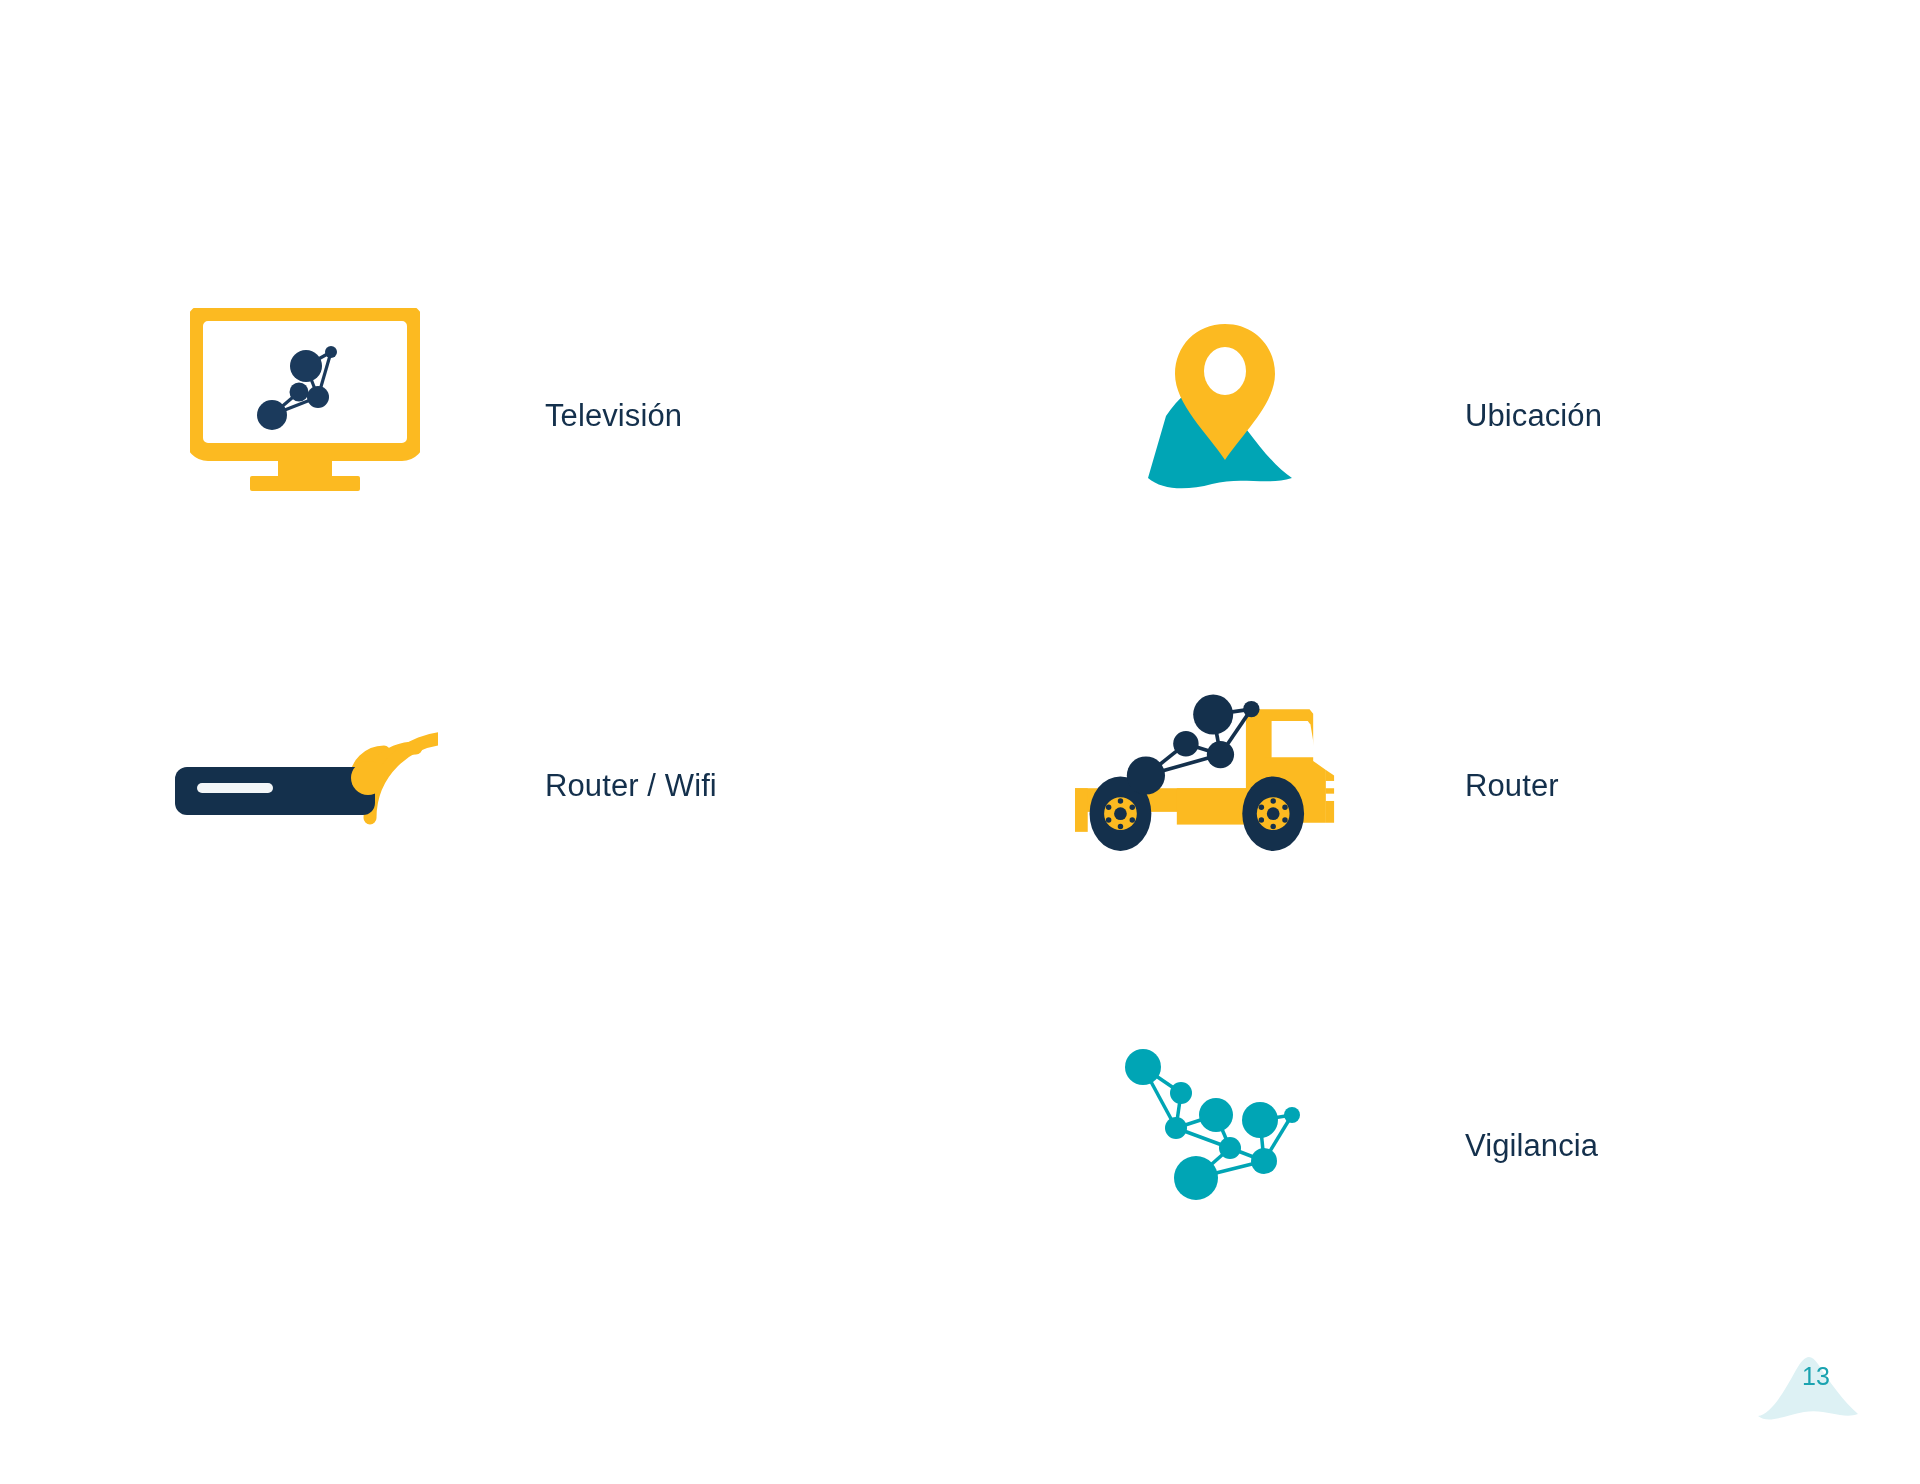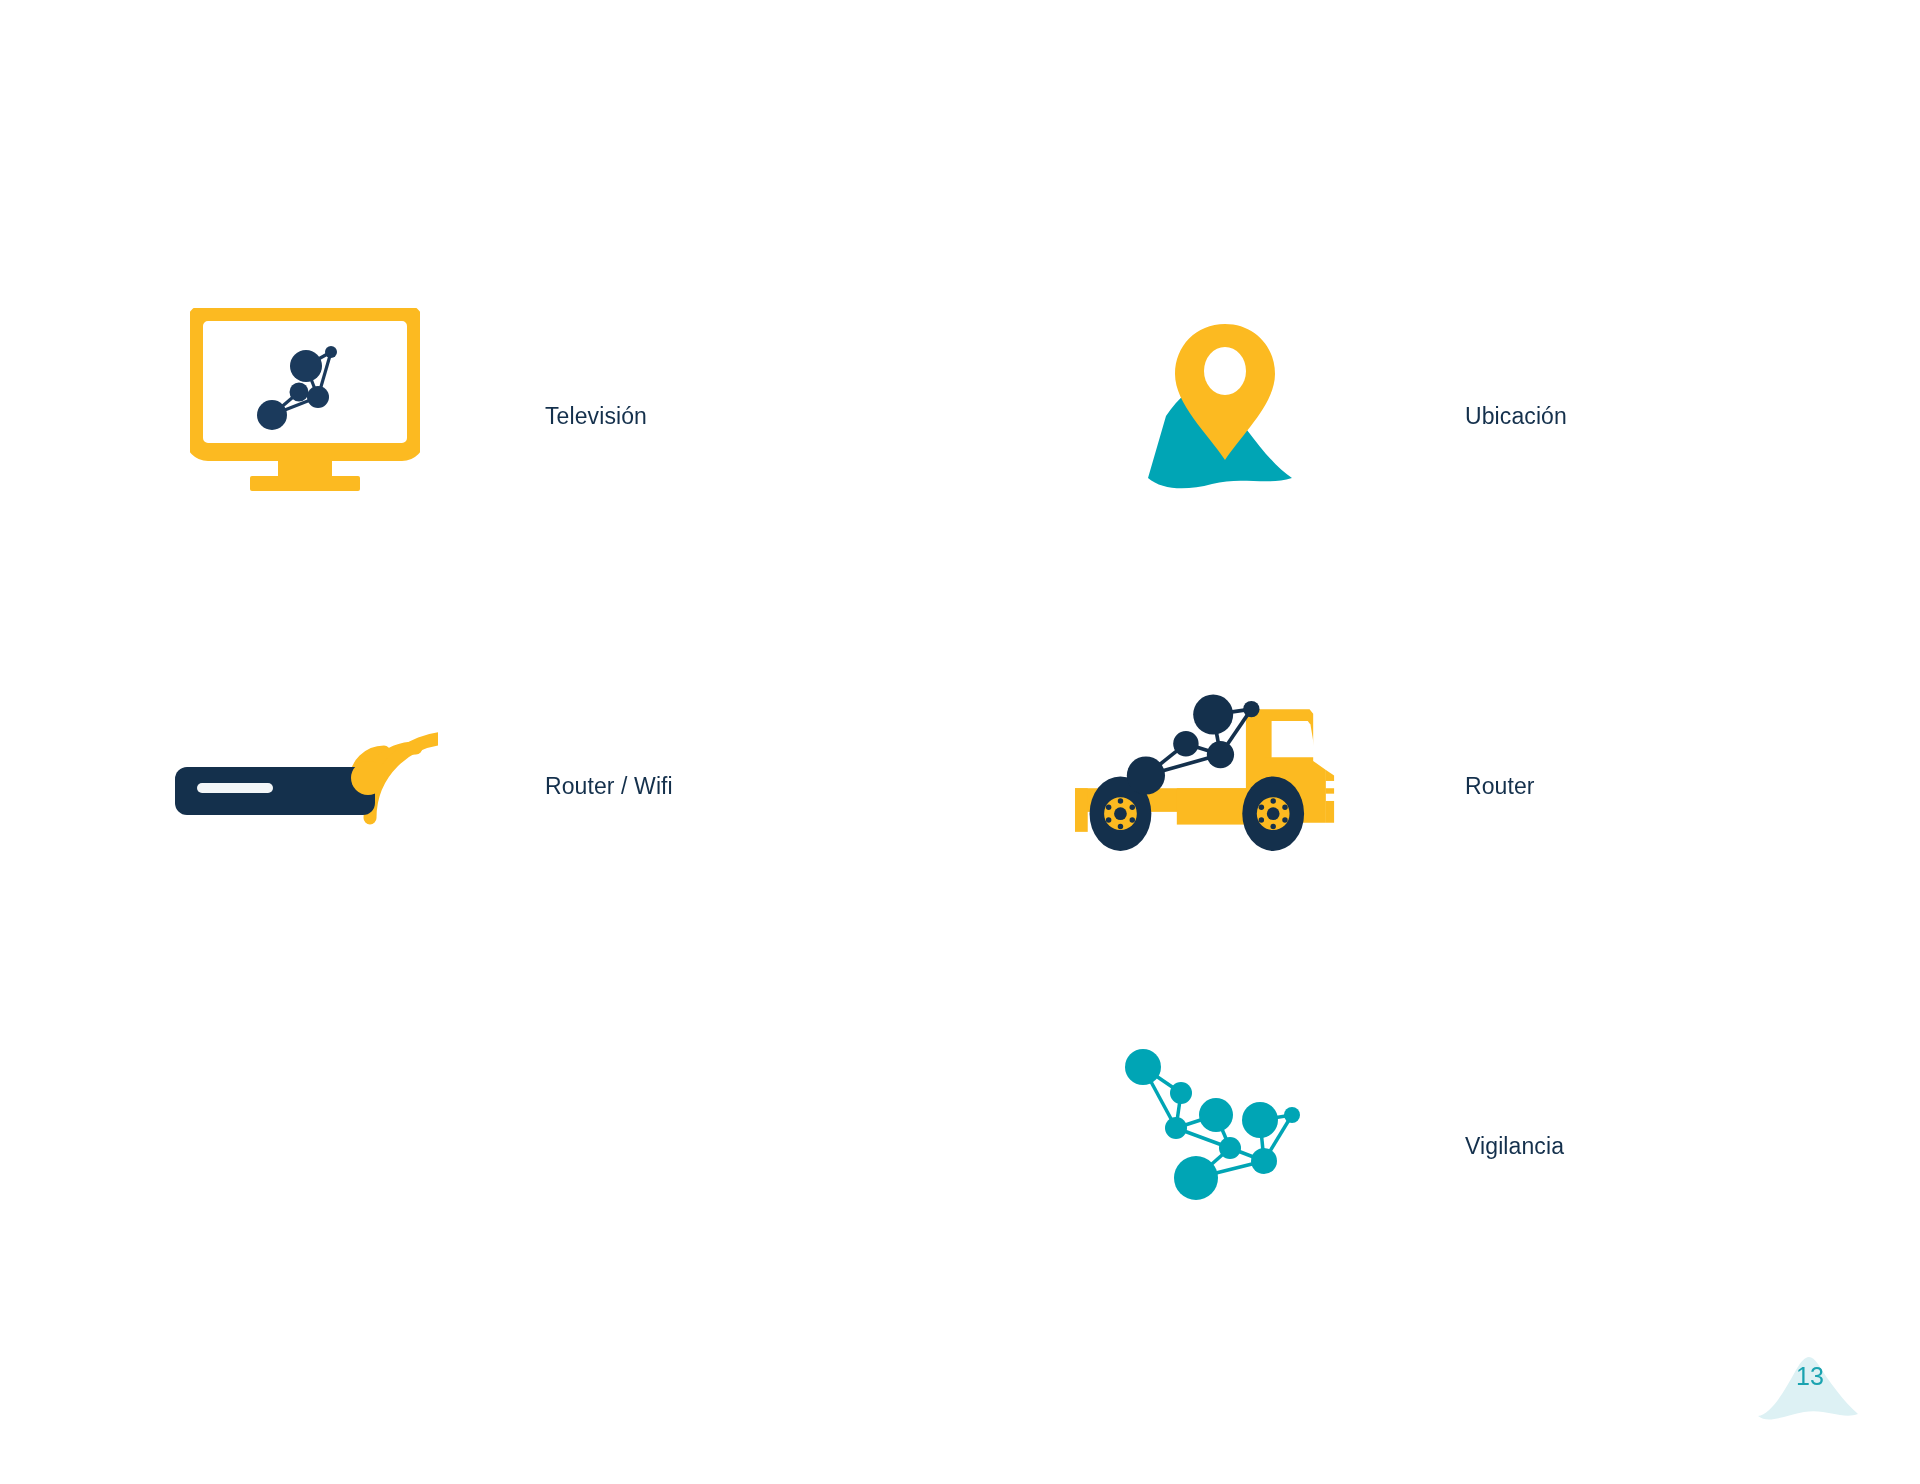--- a/index.html
+++ b/index.html
@@ -41,21 +41,21 @@
     width: 300px;
     height: 220px;
     display: flex;
     align-items: center;
     justify-content: center;
     flex: none;
   }
 
   .label {
     color: #14304c;
-    font-size: 23px;
+    font-size: 31px;
     line-height: 1.42;
     font-weight: 400;
     white-space: pre-line;
     letter-spacing: 0.1px;
     margin-top: 32px;
   }
 
   
   .col-left  { left: 155px; }
   .col-right { left: 1075px; }
@@ -71,21 +71,21 @@
   .page-badge {
     position: absolute;
     right: 52px;
     bottom: 40px;
     width: 120px;
     height: 110px;
   }
   .page-badge svg { display: block; }
   .page-number {
     position: absolute;
-    left: 2px;
+    left: 8px;
     top: 0;
     width: 120px;
     height: 110px;
     display: flex;
     align-items: flex-start;
     justify-content: center;
     padding-top: 28px;
     box-sizing: border-box;
     color: #1aa3b0;
     font-size: 25px;

